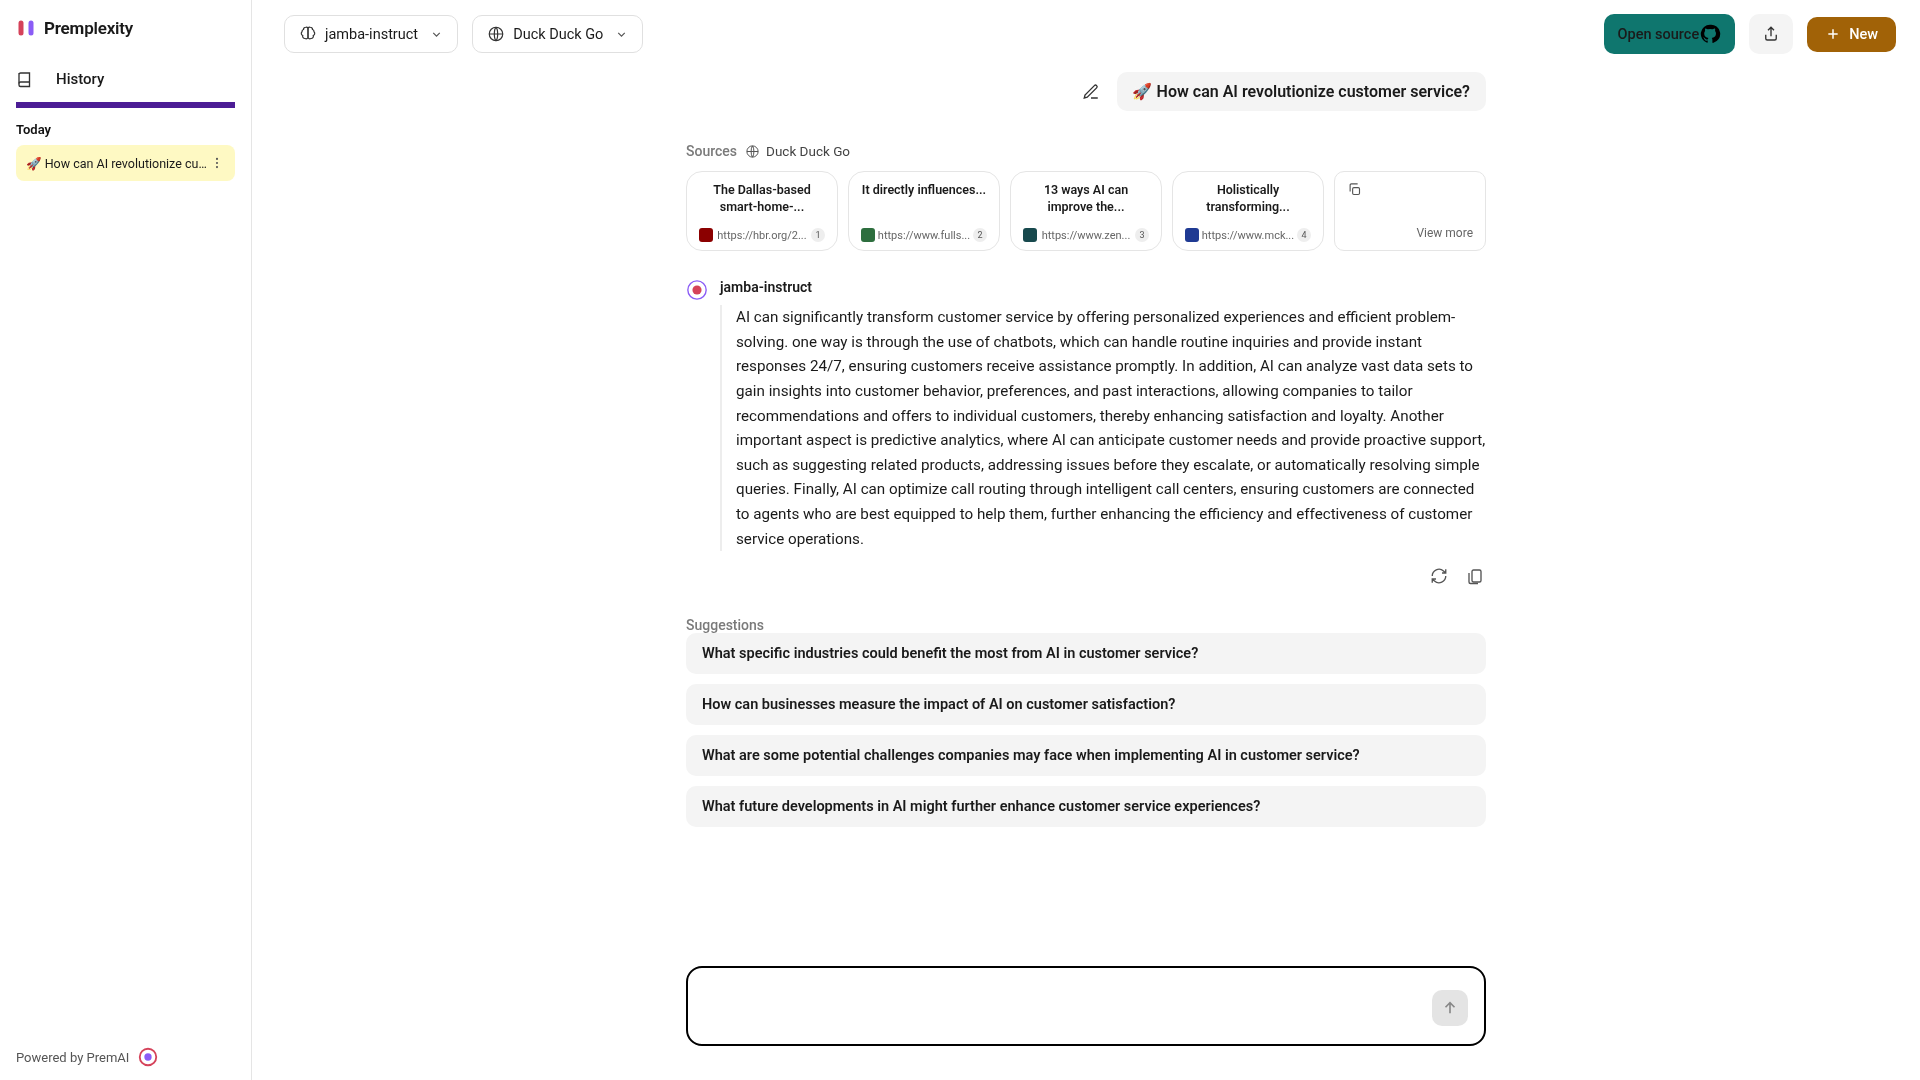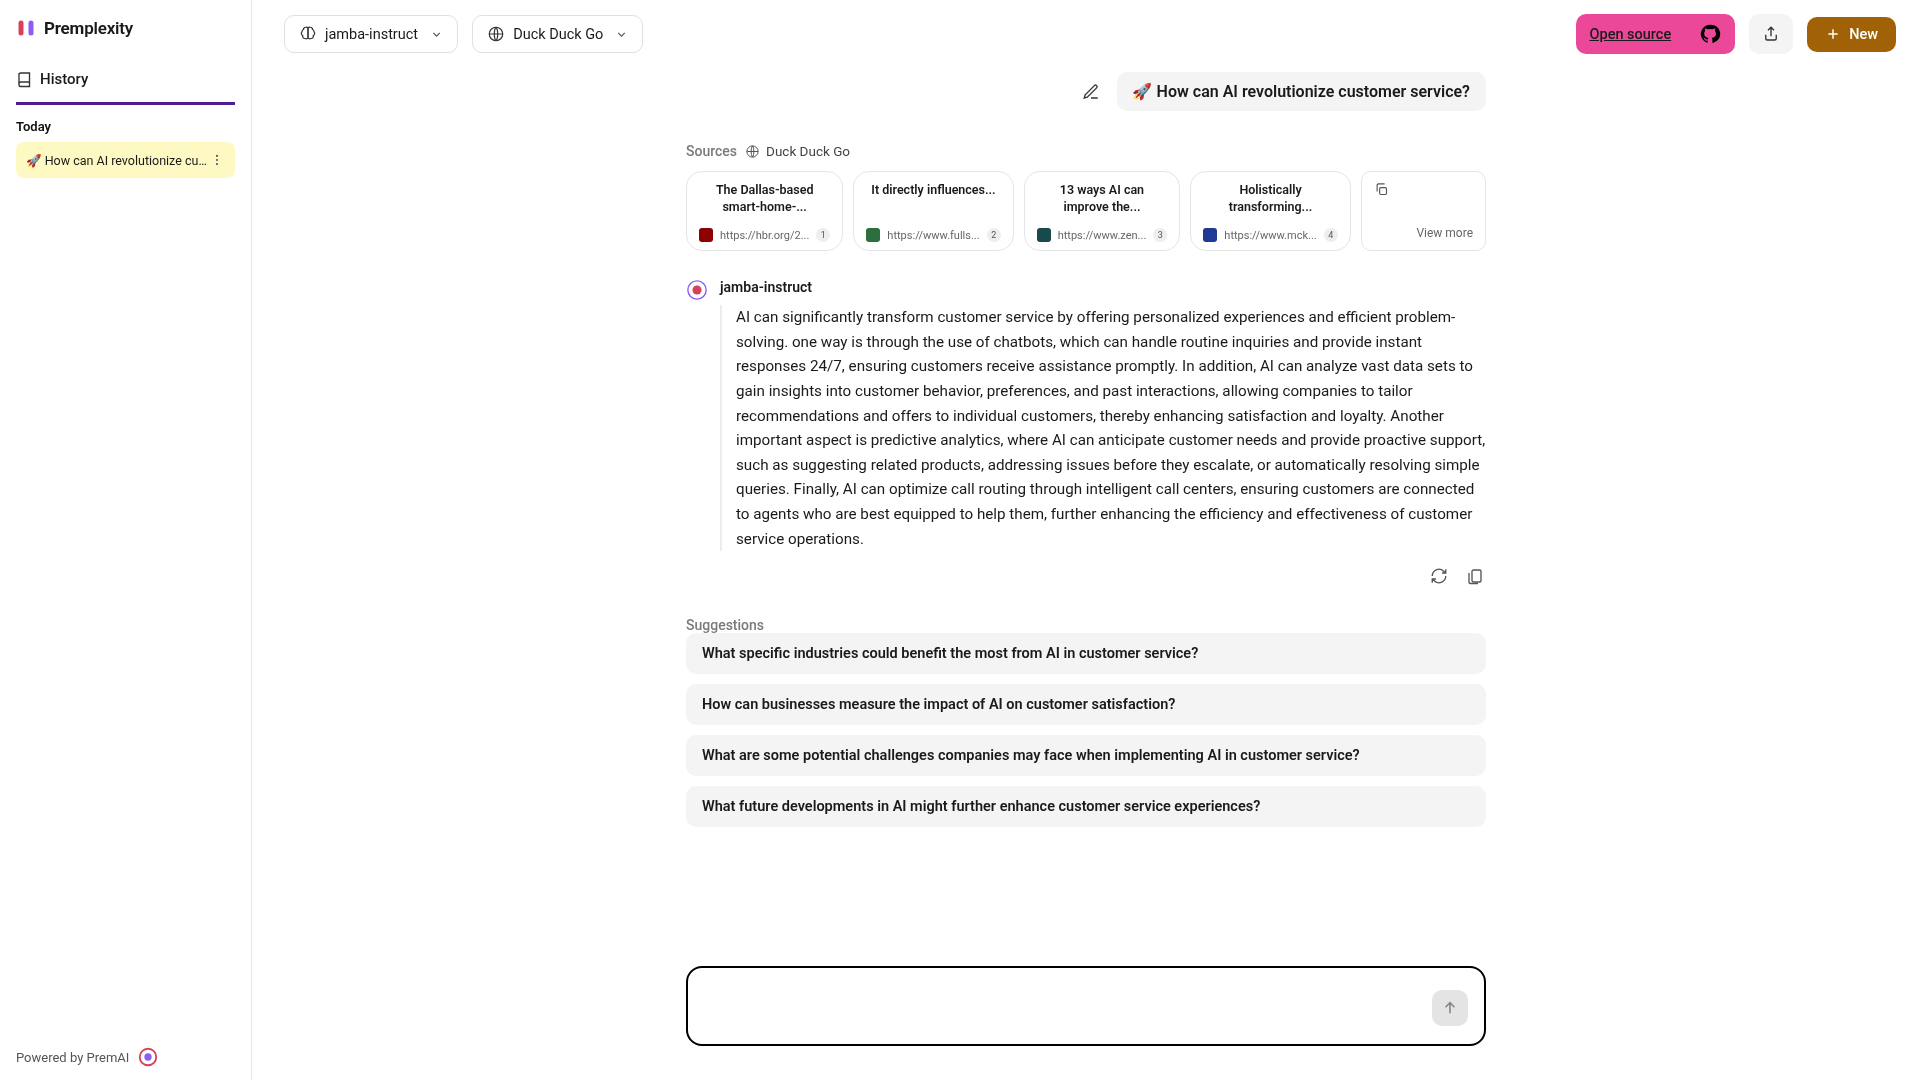--- a/index.html
+++ b/index.html
@@ -6,59 +6,59 @@
 html, body { height: 100%; font-family: -apple-system, BlinkMacSystemFont, "Segoe UI", Roboto, sans-serif; background: #fff; color: #1a1a1a; }
 body { display: flex; width: 1920px; height: 1080px; overflow: hidden; }
 
 
 .sidebar { width: 252px; min-width: 252px; border-right: 1px solid #e5e5e5; display: flex; flex-direction: column; padding: 18px 16px 12px 16px; }
 .brand { display: flex; align-items: center; gap: 8px; margin-bottom: 26px; }
 .brand-logo { width: 20px; height: 20px; }
 .brand-name { font-size: 17px; font-weight: 600; letter-spacing: -0.2px; }
 .brand-name .bold { font-weight: 700; }
 
-.history-toggle { display: flex; align-items: center; gap: 6px; padding: 6px 0 14px 0; border-bottom: 3px solid #4c1d95; margin-bottom: 14px; cursor: pointer; }
+.history-toggle { display: flex; align-items: center; gap: 22px; padding: 6px 0 14px 0; border-bottom: 6px solid #4c1d95; margin-bottom: 14px; cursor: pointer; }
 .history-label { font-size: 15px; font-weight: 500; }
 
 .today-label { font-size: 13px; font-weight: 600; color: #111; margin-bottom: 8px; }
 
 .history-item { display: flex; align-items: center; justify-content: space-between; background: #fef9c3; border-radius: 8px; padding: 8px 8px 8px 10px; font-size: 12.5px; cursor: pointer; }
 .history-item-label { white-space: nowrap; overflow: hidden; text-overflow: ellipsis; flex: 1; }
 .history-item-menu { width: 20px; height: 20px; display: flex; align-items: center; justify-content: center; flex-shrink: 0; }
 
 .spacer { flex: 1; }
 .footer { display: flex; align-items: center; gap: 8px; font-size: 13px; color: #555; }
 .footer-logo { width: 22px; height: 22px; }
 
 
 .main { flex: 1; display: flex; flex-direction: column; position: relative; }
 .topbar { display: flex; align-items: center; padding: 14px 24px 14px 32px; gap: 14px; }
 .selector { display: flex; align-items: center; gap: 8px; border: 1px solid #e0e0e0; border-radius: 10px; padding: 9px 14px; font-size: 14.5px; cursor: pointer; background: #fff; }
 .selector .chev { margin-left: 4px; }
 .tb-spacer { flex: 1; }
-.btn-open { display: flex; align-items: center; gap: 28px; background: #ec4899; border-radius: 10px; padding: 9px 14px; font-size: 14.5px; font-weight: 500; cursor: pointer; text-decoration: underline; }
+.btn-open { display: flex; align-items: center; gap: 0; background: #0f766e; border-radius: 10px; padding: 9px 14px; font-size: 14.5px; font-weight: 500; cursor: pointer; }
 .btn-icon { width: 44px; height: 40px; background: #f4f4f4; border-radius: 10px; display: flex; align-items: center; justify-content: center; cursor: pointer; }
 .btn-new { display: flex; align-items: center; gap: 8px; background: #a16207; color: #fff; border-radius: 10px; padding: 9px 18px; font-size: 14.5px; font-weight: 500; cursor: pointer; }
 
 
 .thread { flex: 1; overflow-y: auto; display: flex; flex-direction: column; align-items: center; padding: 4px 0 32px 0; }
 .thread-inner { width: 800px; }
 
 .title-row { display: flex; align-items: center; gap: 14px; justify-content: flex-end; margin-bottom: 32px; }
 .edit-btn { width: 24px; height: 24px; display: flex; align-items: center; justify-content: center; cursor: pointer; }
 .title-chip { background: #f4f4f4; border-radius: 10px; padding: 10px 16px; font-size: 16px; font-weight: 600; }
 
 .sources-head { display: flex; align-items: center; gap: 8px; margin-bottom: 12px; }
 .sources-label { font-size: 14px; color: #7a7a7a; font-weight: 500; }
 .engine-pill { display: flex; align-items: center; gap: 6px; font-size: 13.5px; color: #444; }
 
 .sources-row { display: grid; grid-template-columns: repeat(4, 1fr) 1fr; gap: 10px; margin-bottom: 28px; }
 .source-card { border: 1px solid #e5e5e5; border-radius: 16px; padding: 10px 12px 8px 12px; cursor: pointer; display: flex; flex-direction: column; justify-content: space-between; height: 80px; }
 .source-title { font-size: 12.5px; font-weight: 600; text-align: center; line-height: 1.35; overflow: hidden; display: -webkit-box; -webkit-line-clamp: 2; -webkit-box-orient: vertical; }
-.source-meta { display: flex; align-items: center; gap: 7px; margin-top: 6px; }
+.source-meta { display: flex; align-items: center; gap: 0; margin-top: 6px; text-align: center; }
 .source-meta-text { font-size: 11px; color: #666; flex: 1; white-space: nowrap; overflow: hidden; text-overflow: ellipsis; }
 .source-favicon { width: 14px; height: 14px; border-radius: 3px; background: #333; flex-shrink: 0; }
 .source-num { width: 14px; height: 14px; border-radius: 50%; background: #eee; font-size: 9px; display: flex; align-items: center; justify-content: center; color: #555; flex-shrink: 0; }
 .view-more-card { border: 1px solid #e5e5e5; border-radius: 10px; padding: 10px 12px; display: flex; flex-direction: column; justify-content: space-between; height: 80px; cursor: pointer; }
 .view-more-label { font-size: 12px; color: #666; align-self: flex-end; }
 
 .answer-block { display: flex; gap: 12px; margin-bottom: 14px; }
 .model-avatar { width: 22px; height: 22px; flex-shrink: 0; }
 .model-name { font-size: 14px; font-weight: 600; margin-bottom: 10px; }
 .answer-text { font-size: 15.2px; line-height: 1.62; border-left: 2px solid #ededed; padding-left: 14px; }

